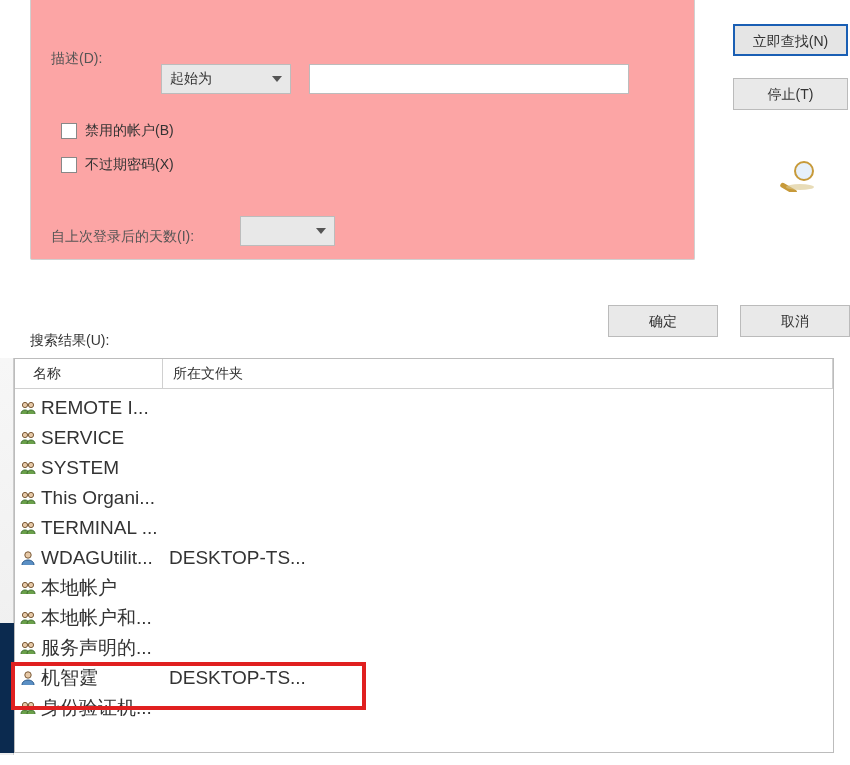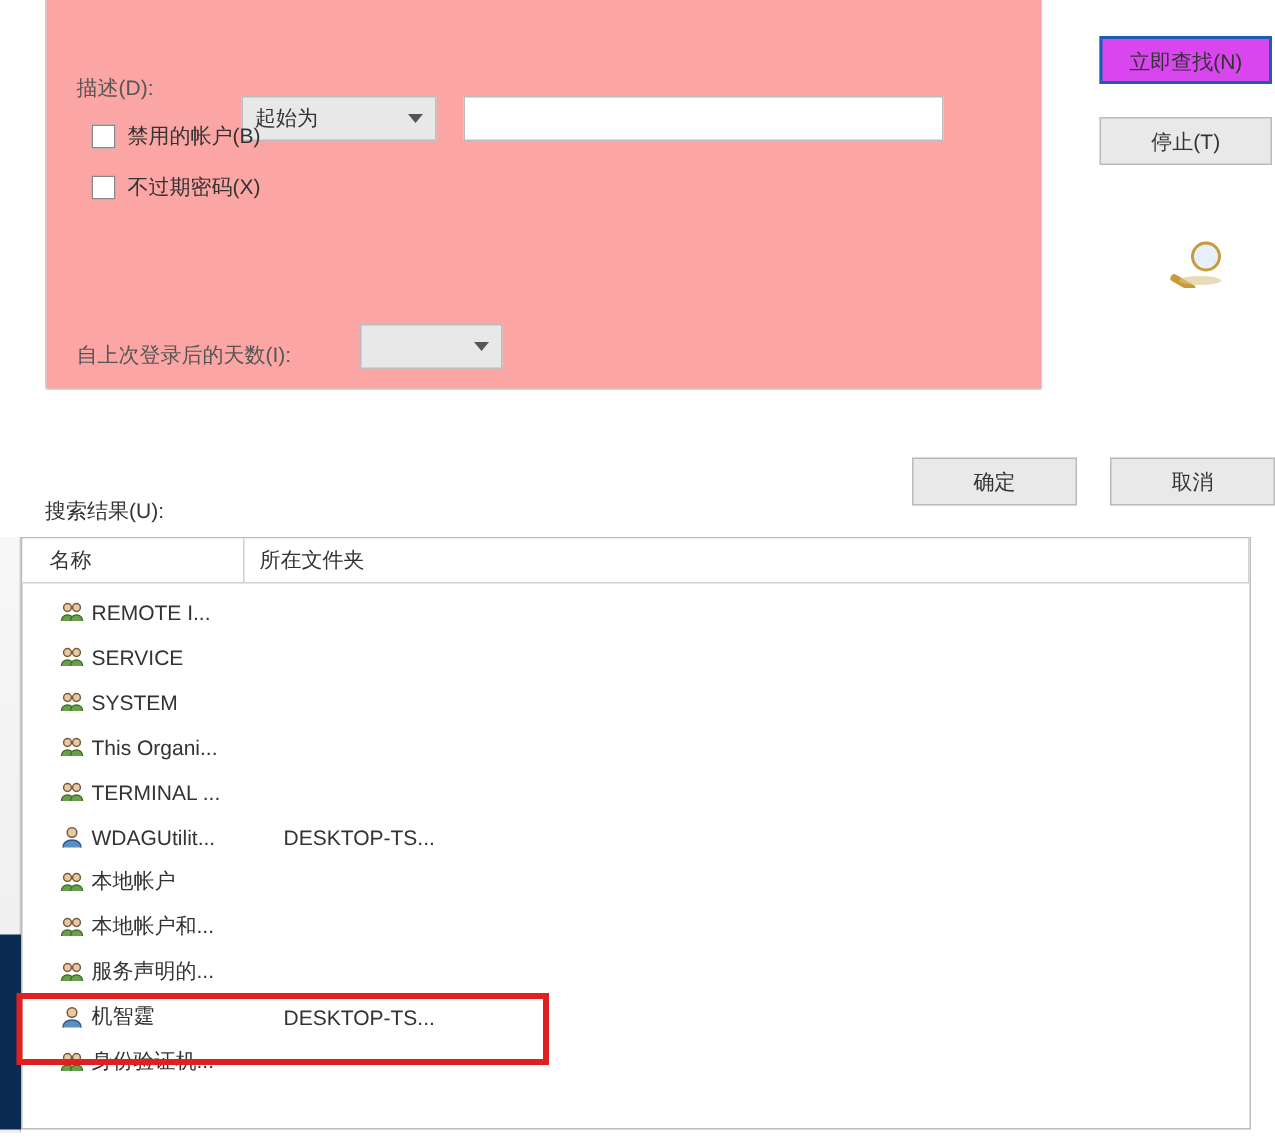--- a/index.html
+++ b/index.html
@@ -69,20 +69,21 @@
     width: 320px;
     margin-left:18px;
     padding: 4px 6px;
   }
   .chk-row {
     position:absolute;
     left: 30px;
     display:flex;
     align-items:center;
     gap:8px;
+    margin-top:40px;
   }
   .chk {
     width:16px;height:16px;
     border:1px solid #888;
     background:#fff;
   }
   .days-row {
     position:absolute;
     left:20px;
     top: 176px;
@@ -101,21 +102,21 @@
     height: 32px;
     border:1px solid #bbb;
     background:#e9e9e9;
     text-align:center;
     line-height:30px;
     font-size:14px;
     cursor:pointer;
   }
   .btn.primary {
     border:2px solid #1a5fb4;
-    background:#d946ef;
+    background:#e5e5e5;
   }
   .btn-find { left: 733px; top: 24px; }
   .btn-stop { left: 733px; top: 78px; }
   .mag-icon { position:absolute; left: 778px; top: 160px; }
   .btn-ok { left: 608px; top: 305px; width:110px;}
   .btn-cancel { left: 740px; top: 305px; width:110px;}
   .search-lbl {
     position:absolute;
     left: 30px;
     top: 332px;
@@ -140,22 +141,21 @@
   .col-folder { padding-left:10px; flex:1; border-right:1px solid #d0d0d0; height:100%; display:flex;align-items:center;}
   .results-list {
     padding-top:4px;
   }
   .result-row {
     display:flex;
     align-items:center;
     height:30px;
     padding-left:4px;
     cursor:default;
-    font-size:14px;
-    margin-left:20px;
+    font-size:19px;
   }
   .result-row .cell-name {
     width: 144px;
     display:flex;
     align-items:center;
     gap:4px;
     white-space:nowrap;
     overflow:hidden;
   }
   .result-row .cell-folder {

